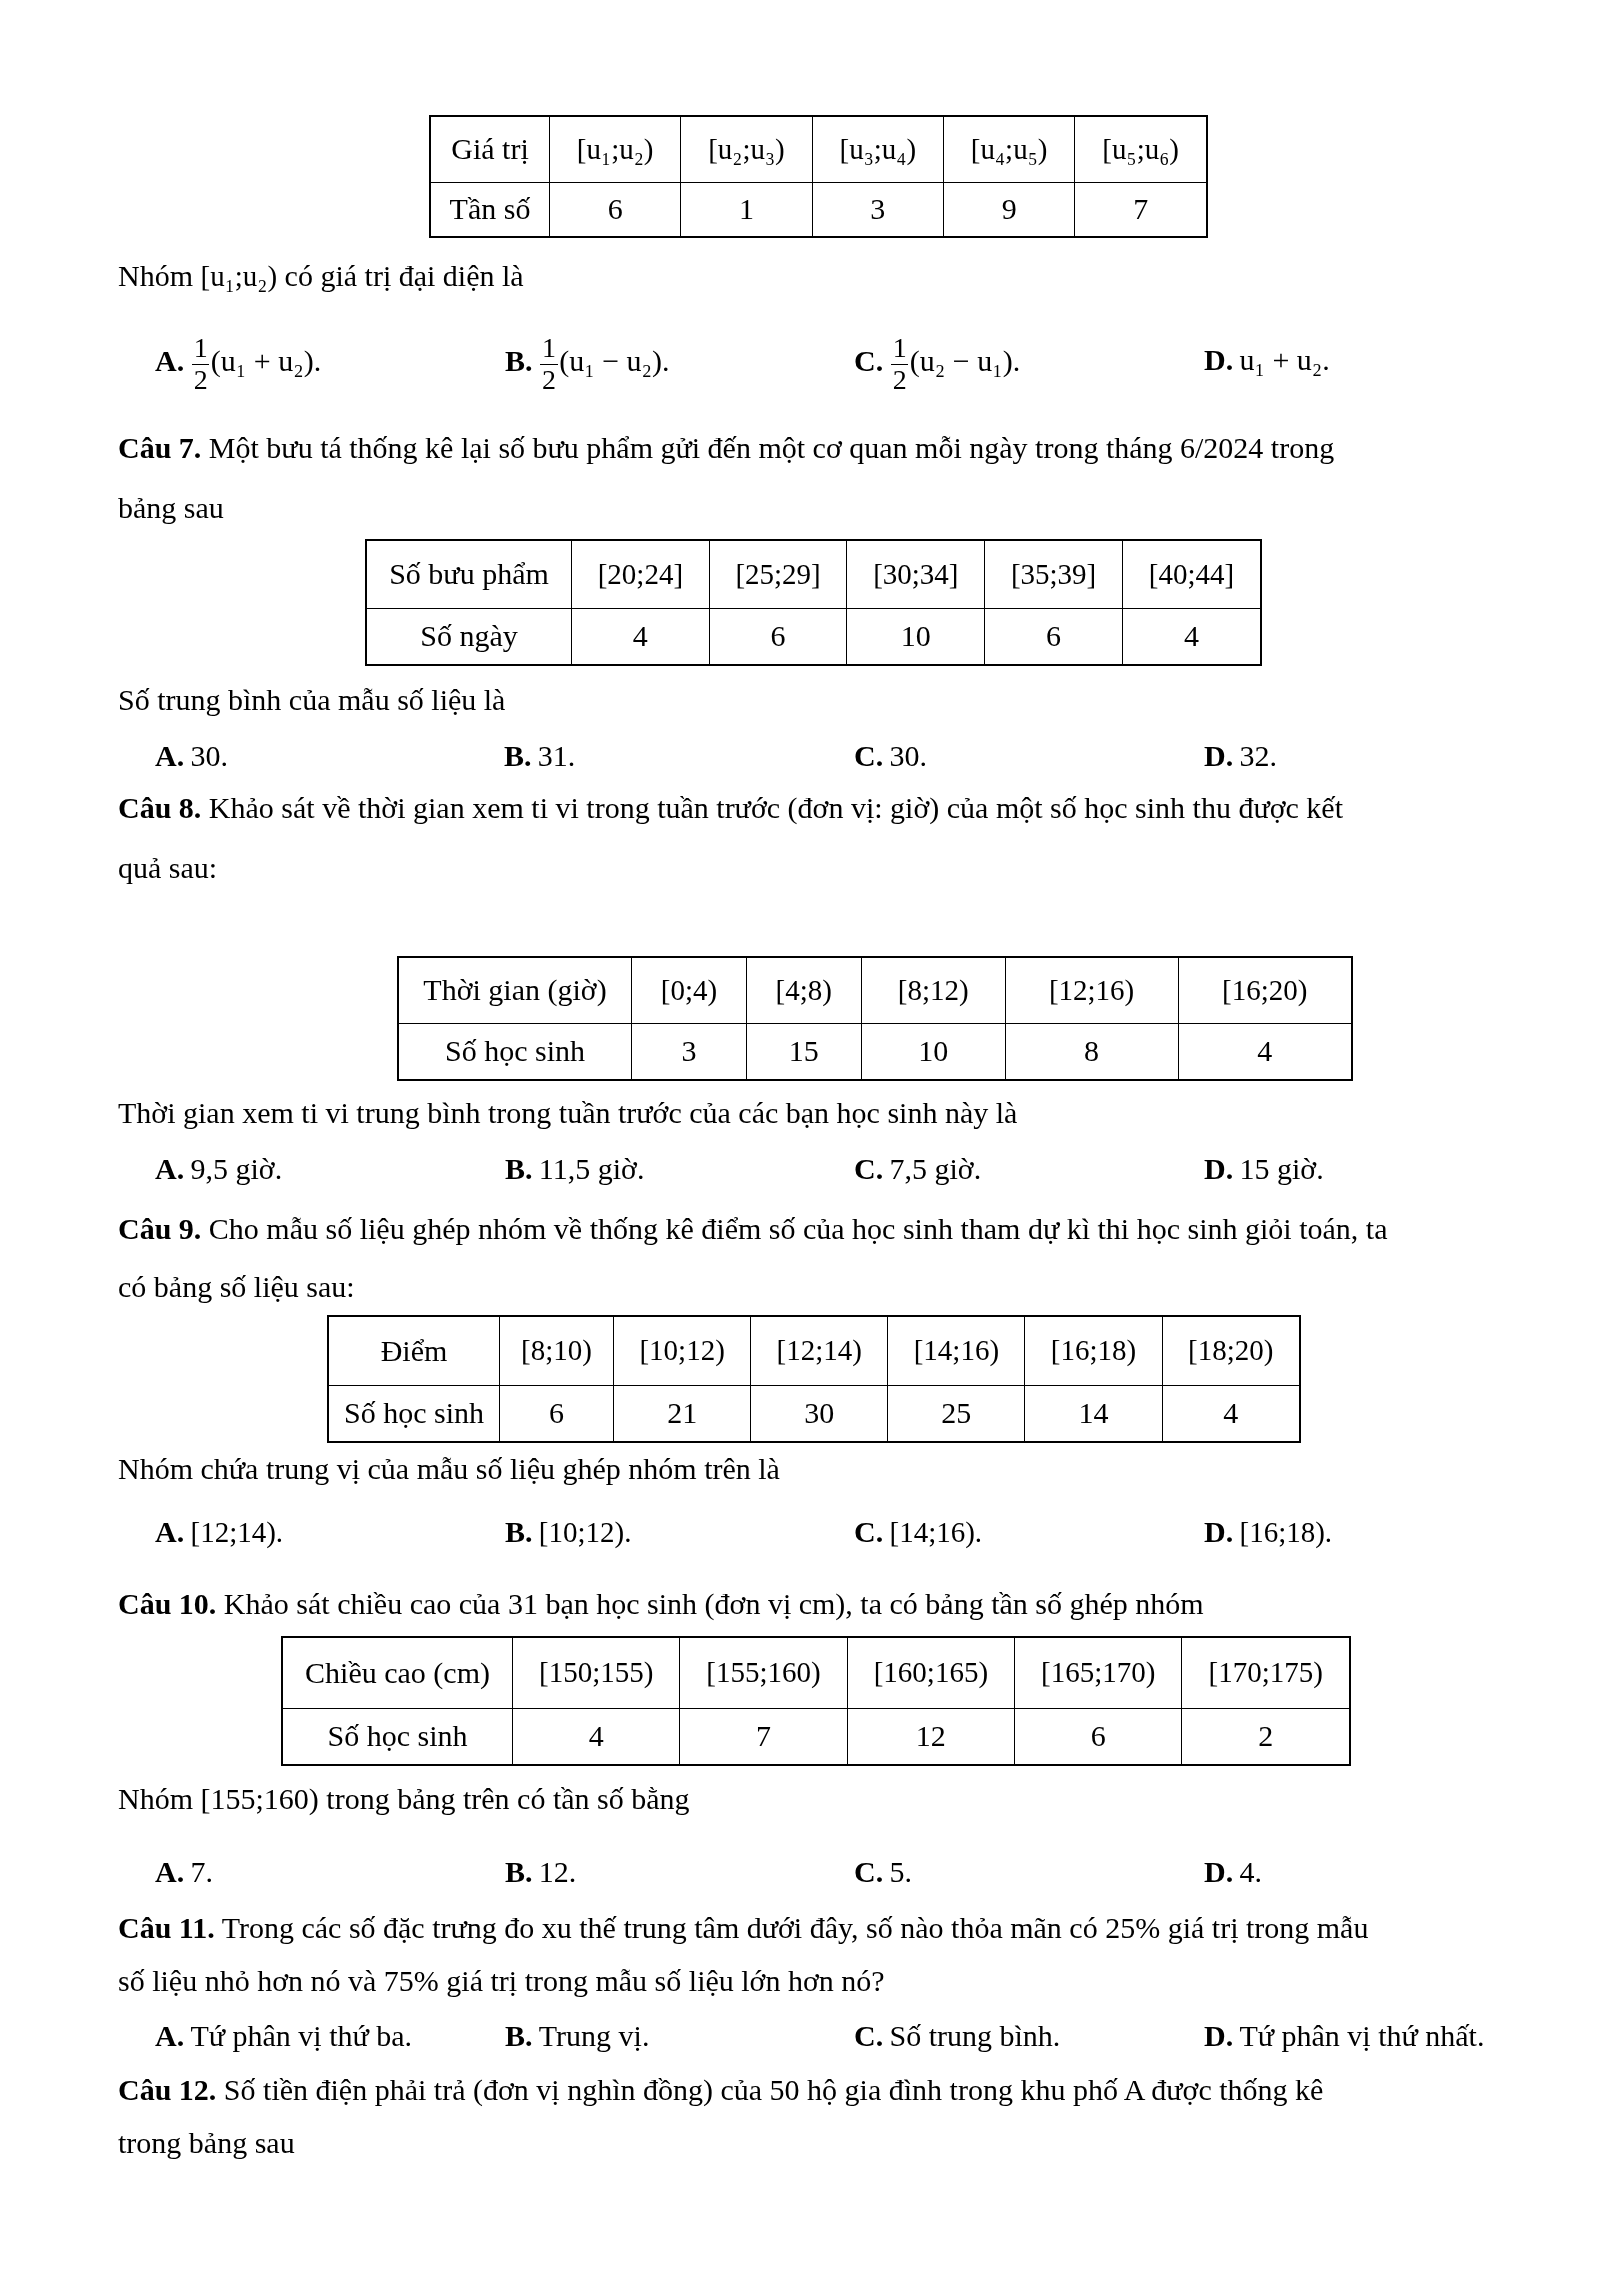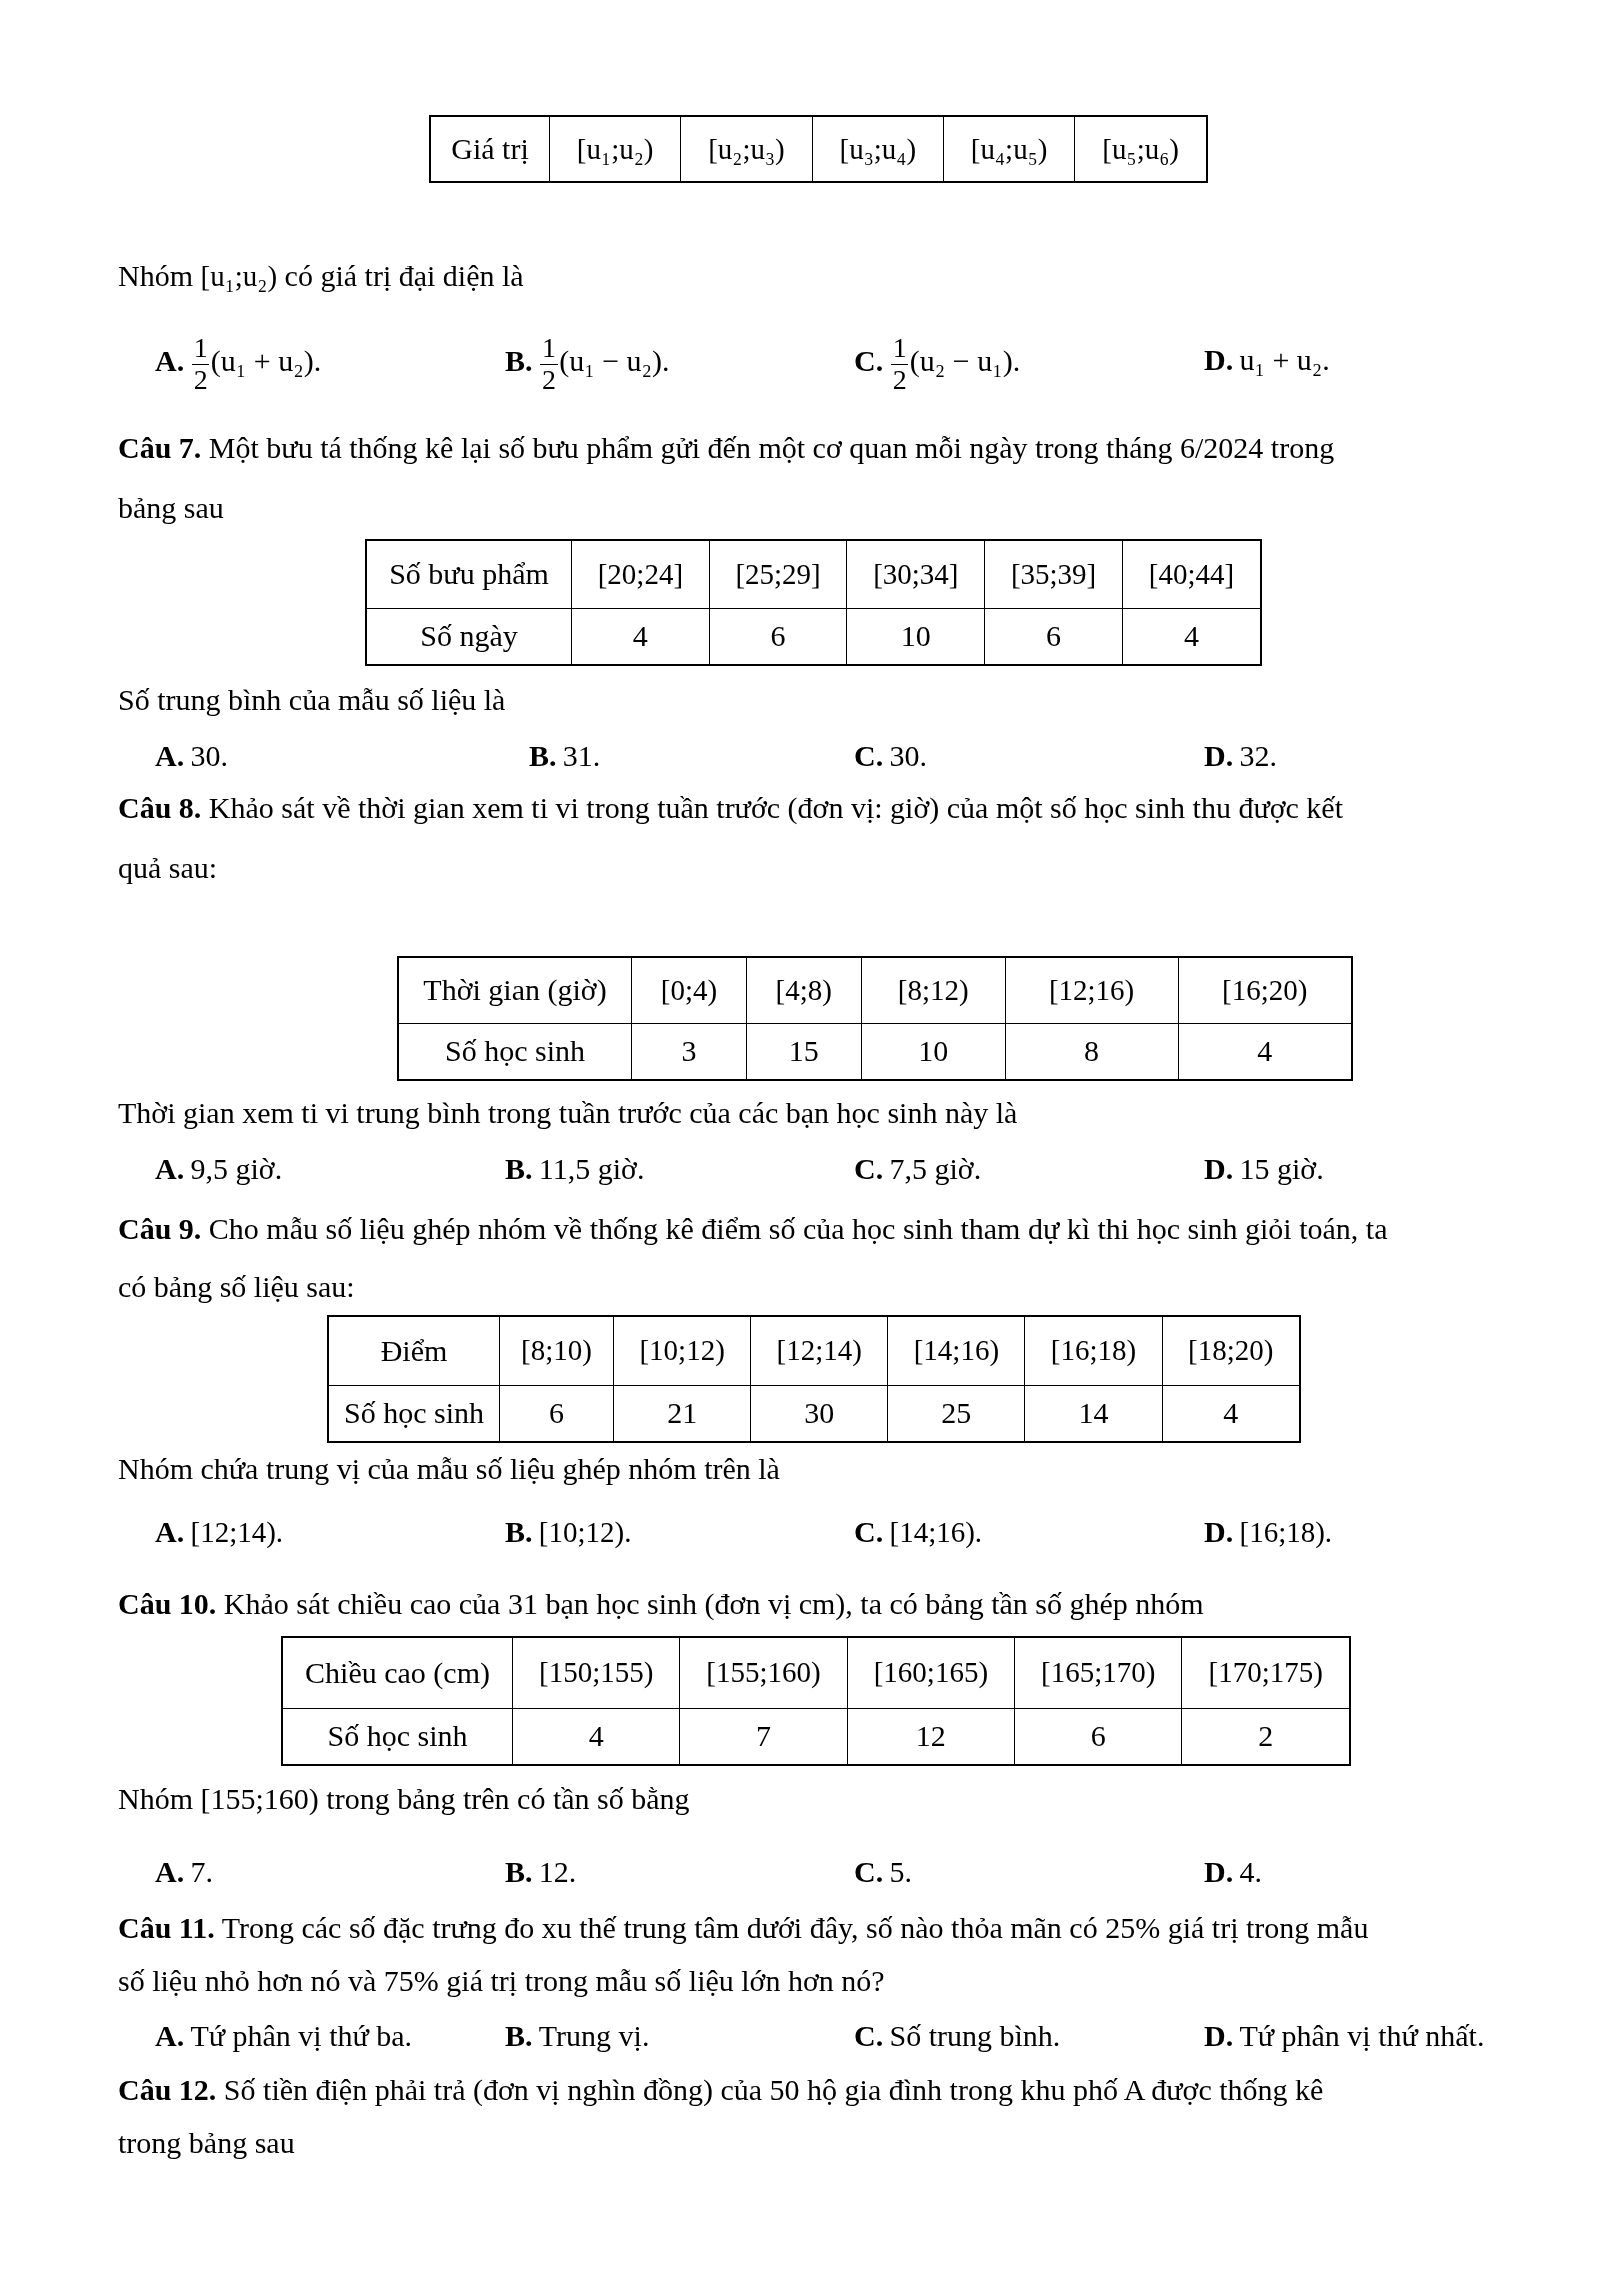--- a/index.html
+++ b/index.html
@@ -35,20 +35,28 @@
 <table class="freq" style="left:429px; top:115px; width:779px;">
   <tbody>
       <tr style="height:66px;">
     <td style="width:118px;">Giá trị</td>
     <td class="interval math">[u₁;u₂)</td>
     <td class="interval math">[u₂;u₃)</td>
     <td class="interval math">[u₃;u₄)</td>
     <td class="interval math">[u₄;u₅)</td>
     <td class="interval math">[u₅;u₆)</td>
   </tr>
+  <tr style="height:55px;">
+    <td>Tần số</td>
+    <td>6</td>
+    <td>1</td>
+    <td>3</td>
+    <td>9</td>
+    <td>7</td>
+  </tr>
 </tbody>
   </table>
 
 <div class="line" style="top:261px;">
   <span>Nhóm</span>
   <span class="interval">[u₁;u₂)</span>
   <span>có giá trị đại diện là</span>
 </div>
 
 <div class="opts" style="top:334px;">
@@ -89,21 +97,21 @@
     <td>10</td>
     <td>6</td>
     <td>4</td>
   </tr>
 </tbody>
   </table>
 
 <div class="line" style="top:685px;">Số trung bình của mẫu số liệu là</div>
 <div class="opts" style="top:741px;">
   <div class="opt" style="left:155px;"><span class="lbl">A.</span><span>30.</span></div>
-  <div class="opt" style="left:529px;"><span class="lbl">B.</span><span>31.</span></div>
+  <div class="opt" style="left:504px;"><span class="lbl">B.</span><span>31.</span></div>
   <div class="opt" style="left:854px;"><span class="lbl">C.</span><span>30.</span></div>
   <div class="opt" style="left:1204px;"><span class="lbl">D.</span><span>32.</span></div>
 </div>
 
 <div class="line" style="top:793px;">
   <span class="b">Câu 8.</span>
   <span>Khảo sát về thời gian xem ti vi trong tuần trước (đơn vị: giờ) của một số học sinh thu được kết</span>
 </div>
 <div class="line" style="top:853px;">quả sau:</div>
 

